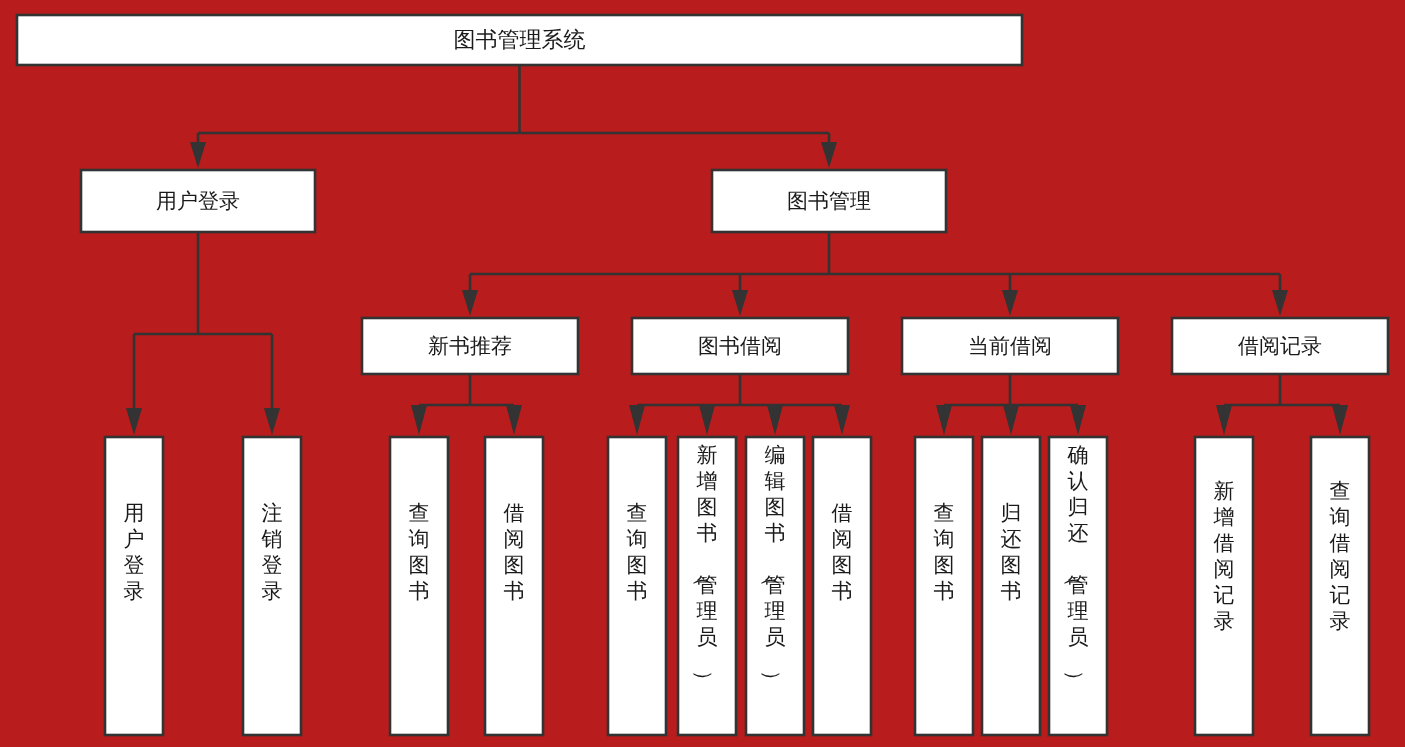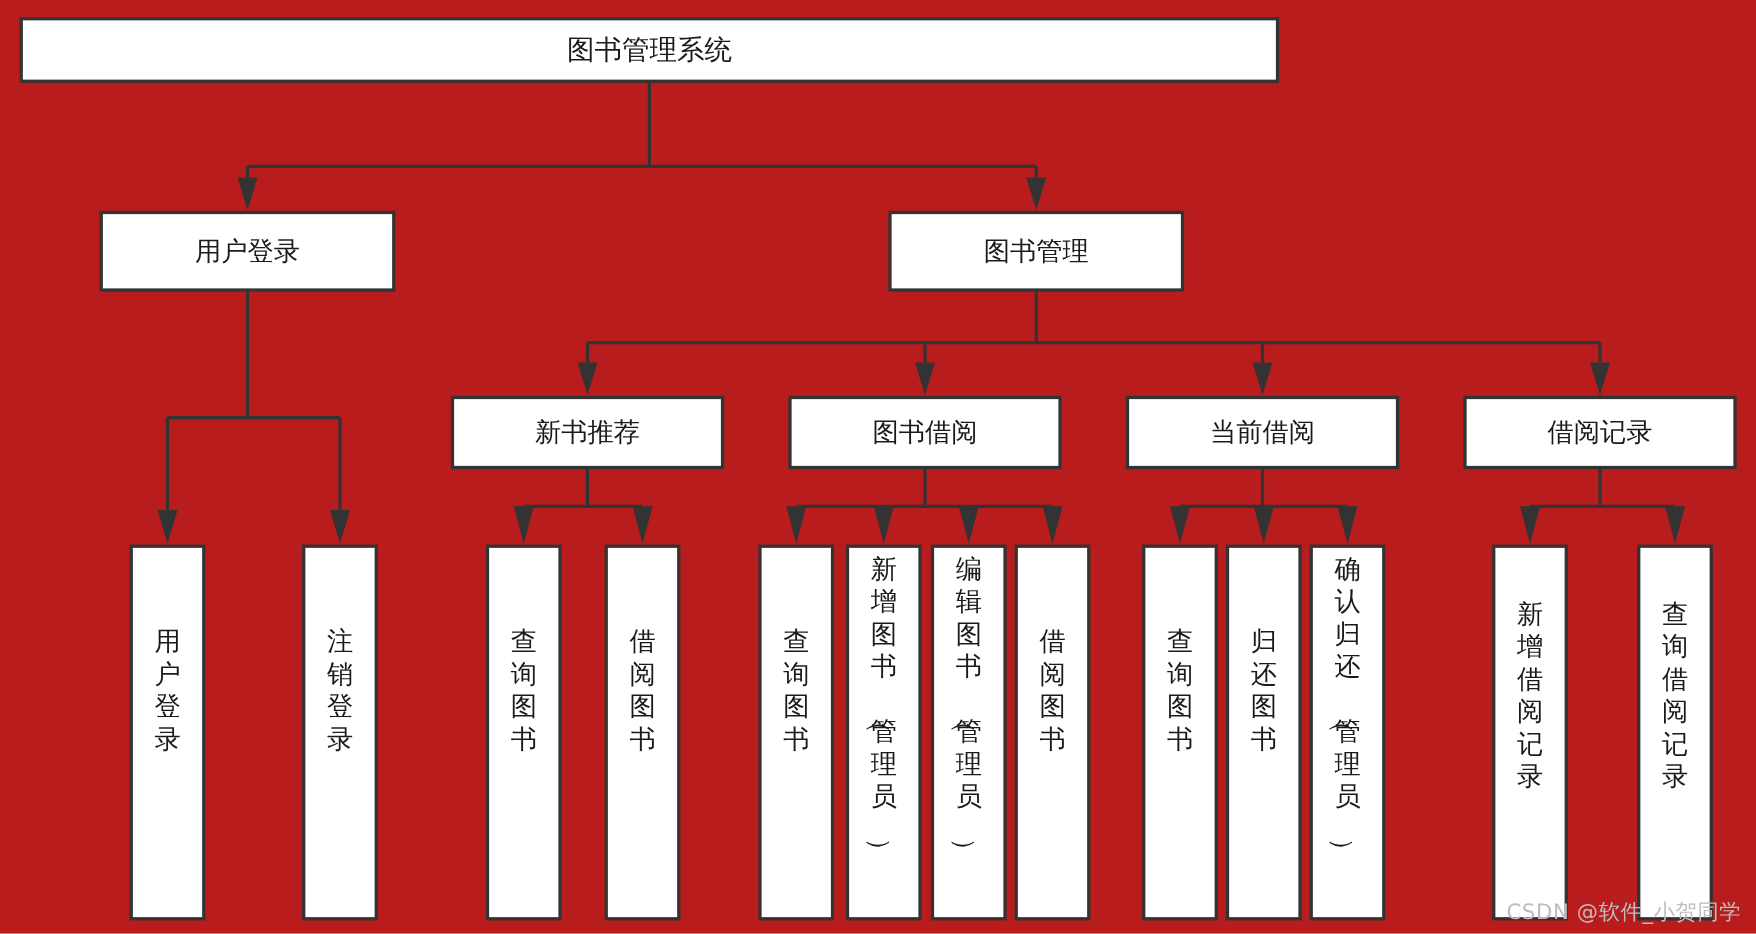--- a/index.html
+++ b/index.html
@@ -233,15 +233,14 @@
       <text class="leaf-label" x="1224" y="498"><tspan x="1224" dy="0">新</tspan><tspan x="1224" dy="26">增</tspan><tspan x="1224" dy="26">借</tspan><tspan x="1224" dy="26">阅</tspan><tspan x="1224" dy="26">记</tspan><tspan x="1224" dy="26">录</tspan></text>
     </g>
 
     <g>
       <rect class="node-rect" x="1311" y="437" width="58" height="298"></rect>
       <text class="leaf-label" x="1340" y="498"><tspan x="1340" dy="0">查</tspan><tspan x="1340" dy="26">询</tspan><tspan x="1340" dy="26">借</tspan><tspan x="1340" dy="26">阅</tspan><tspan x="1340" dy="26">记</tspan><tspan x="1340" dy="26">录</tspan></text>
     </g>
 
   </svg>
 
-  <div class="watermark">CSDN @软件_小贺同学</div>
 
 </div>
 
 </body></html>

